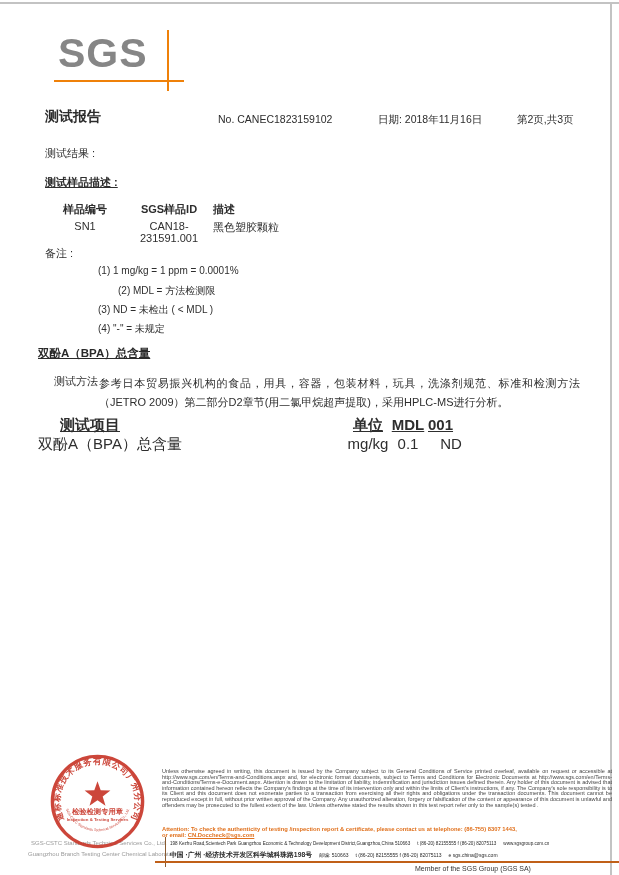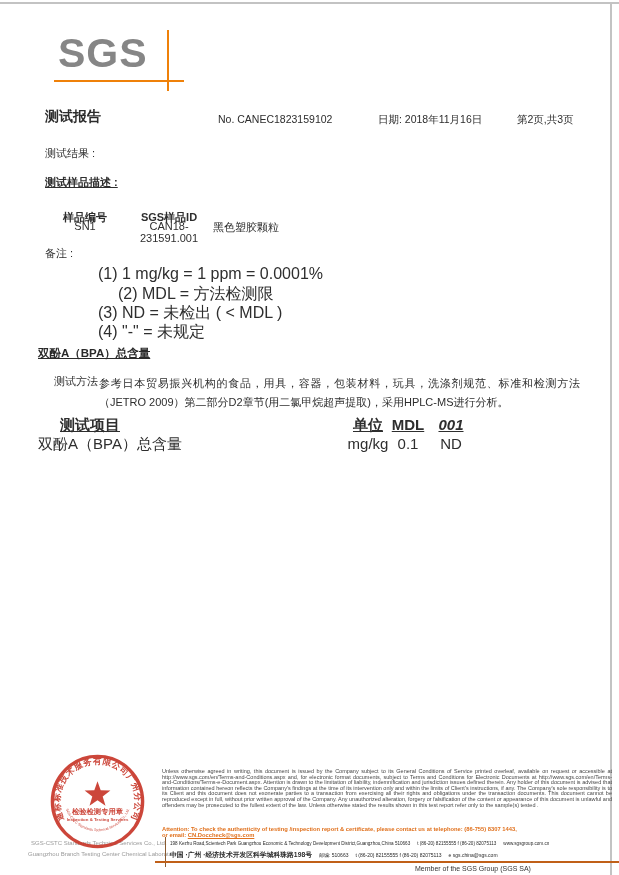--- a/index.html
+++ b/index.html
@@ -17,43 +17,43 @@
   .report-title{left:45px;top:108px;font-size:14px;font-weight:bold;color:#2c2c2c;}
   .report-no{left:218px;top:113px;font-size:10.5px;color:#2c2c2c;}
   .report-date{left:378px;top:113px;font-size:10.5px;color:#2c2c2c;}
   .report-page{left:517px;top:113px;font-size:10.5px;color:#2c2c2c;}
   
   .lbl{font-size:11px;color:#2e2e2e;}
   .results-label{left:45px;top:146px;}
   .sampledesc-label{left:45px;top:175px;text-decoration:underline;font-weight:bold;}
   
   .t1-row{left:45px;display:flex;}
-  .t1-h{top:202px;font-weight:bold;margin-top:8px;}
+  .t1-h{top:202px;font-weight:bold;}
   .t1-r{top:220px;}
   .t1-c1{width:80px;text-align:center;}
   .t1-c2{width:88px;text-align:center;}
   .t1-c3{width:220px;text-align:left;padding-left:0px;}
   .t1-row div{font-size:11px;color:#2e2e2e;}
   
   .notes-label{left:45px;top:246px;}
-  .note{left:98px;font-size:16px;color:#2e2e2e;}
+  .note{left:98px;font-size:10px;color:#2e2e2e;}
   .note1{top:265px;}.note2{top:284px;margin-left:20px;}.note3{top:303px;}.note4{top:322px;}
   
   .bpa-title{left:38px;top:346px;font-size:11.5px;font-weight:bold;text-decoration:underline;color:#2a2a2a;}
   .method-label{left:54px;top:374px;}
   .method-text{left:99px;top:374px;width:481px;font-size:11px;line-height:19px;color:#2e2e2e;text-align:justify;}
   
   .t2{font-size:15px;color:#2e2e2e;}
   .t2-h{top:416px;font-weight:bold;text-decoration:underline;}
   .t2-r{top:435px;}
   .t2-item-h{left:60px;}
   .t2-item{left:38px;}
   .t2-unit{left:345px;width:46px;text-align:center;}
   .t2-mdl{left:388px;width:40px;text-align:center;}
-  .t2-001{left:428px;width:46px;text-align:center;font-style:italic;}
+  .t2-001{left:428px;width:46px;}
   
   .company-line{color:#9a9a9a;}
   .company-l1{left:31px;top:840px;font-size:6px;}
   .company-l2{left:28px;top:851px;font-size:6px;}
   .stamp{left:49px;top:753px;width:97px;height:97px;opacity:.92;z-index:5;}
   
   .legal{left:162px;top:769px;width:450px;font-size:5.5px;line-height:5.6px;color:#474747;text-align:justify;}
   .attention{left:162px;top:826px;width:450px;font-size:5.8px;line-height:6.4px;font-weight:bold;color:#e0701c;}
   .attention .email{text-decoration:underline;}
   .footer-vline{left:165px;top:837px;width:1px;height:30px;background:#8a5a30;}
@@ -81,20 +81,21 @@
   <div class="abs report-no">No. CANEC1823159102</div>
   <div class="abs report-date">日期: 2018年11月16日</div>
   <div class="abs report-page">第2页,共3页</div>
 
   <div class="abs lbl results-label">测试结果 :</div>
   <div class="abs lbl sampledesc-label">测试样品描述 :</div>
 
   <div class="abs t1-row t1-h">
     <div class="t1-c1">样品编号</div>
     <div class="t1-c2">SGS样品ID</div>
+    <div class="t1-c3">描述</div>
   </div>
   <div class="abs t1-row t1-r">
     <div class="t1-c1">SN1</div>
     <div class="t1-c2">CAN18-231591.001</div>
     <div class="t1-c3">黑色塑胶颗粒</div>
   </div>
 
   <div class="abs lbl notes-label">备注 :</div>
   <div class="abs note note1">(1) 1 mg/kg = 1 ppm = 0.0001%</div>
   <div class="abs note note2">(2) MDL = 方法检测限</div>

